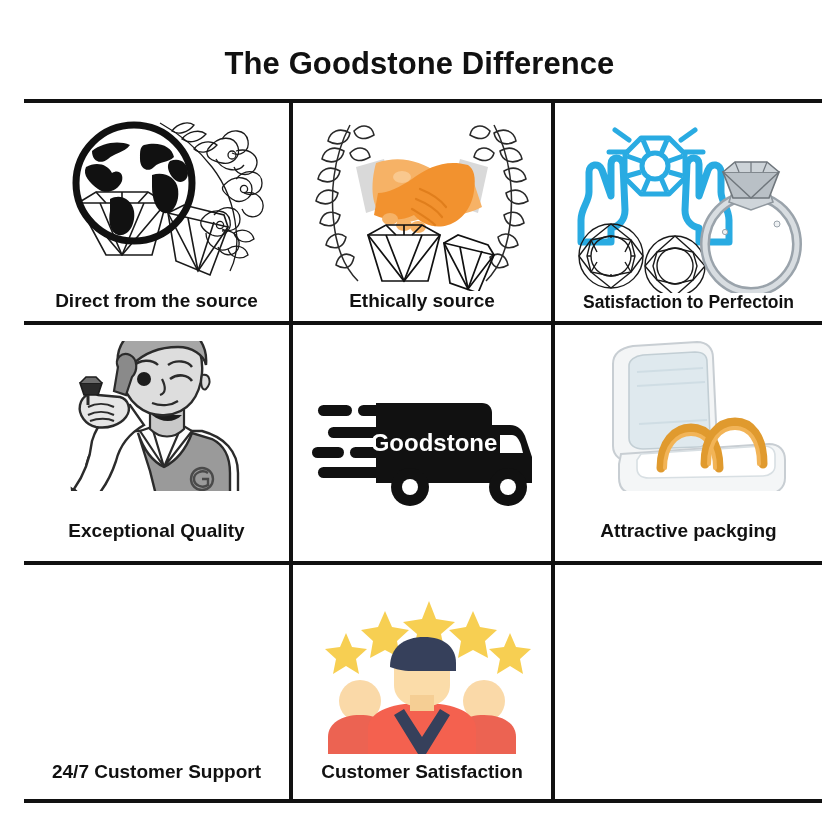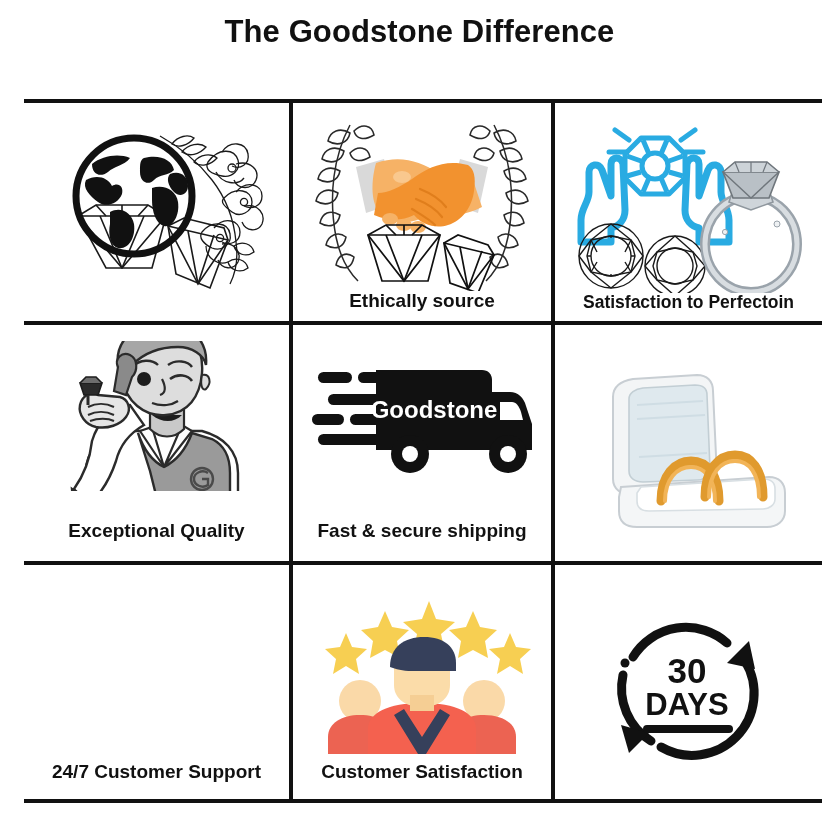--- a/index.html
+++ b/index.html
@@ -17,21 +17,21 @@
   #page {
     position: relative;
     width: 839px;
     height: 839px;
     background: #ffffff;
   }
 
   
   #title {
     position: absolute;
-    top: 14px;
+    top: 46px;
     left: 0;
     width: 839px;
     text-align: center;
     font-size: 31px;
     font-weight: bold;
     color: #111111;
     letter-spacing: 0.1px;
   }
 
   
@@ -172,20 +172,21 @@
             <path d="M8 14 C8 26 20 34 30 30"></path>
             <circle cx="22" cy="6" r="3.6"></circle>
           </g>
 
           <path d="M186 118 C194 112 204 116 206 124 C198 130 188 126 186 118 Z"></path>
           <path d="M180 134 C188 128 198 132 200 140 C192 146 182 142 180 134 Z"></path>
           <path d="M188 114 C190 128 188 144 182 156"></path>
         </g>
       </svg>
     </div>
+    <div class="cell-label">Direct from the source</div>
   </div>
 
   <div class="cell row-0 col-1">
     <div class="cell-art">
       <svg width="212" height="180" viewBox="0 0 212 180" aria-hidden="true">
 
         <g fill="none" stroke="#2a2a2a" stroke-width="1.5">
           <path d="M34 10 C18 40 12 80 20 122 C24 142 32 156 42 166"></path>
           <path d="M34 18 C24 12 14 16 12 26 C22 32 32 28 34 18 Z"></path>
           <path d="M28 36 C18 30 8 34 6 44 C16 50 26 46 28 36 Z"></path>
@@ -387,21 +388,20 @@
         <path d="M198 56 L210 56 C214 56 217 60 219 66 L221 74 L198 74 Z" fill="#ffffff"></path>
 
         <circle cx="108" cy="108" r="19" fill="#111111"></circle>
         <circle cx="108" cy="108" r="8" fill="#ffffff"></circle>
         <circle cx="206" cy="108" r="19" fill="#111111"></circle>
         <circle cx="206" cy="108" r="8" fill="#ffffff"></circle>
 
         <text x="132" y="72" text-anchor="middle" font-family="Liberation Sans, sans-serif" font-size="24" font-weight="bold" fill="#ffffff">Goodstone</text>
       </svg>
     </div>
-    <div class="cell-label">Fast &amp; secure shipping</div>
   </div>
 
   <div class="cell row-1 col-2">
     <div class="cell-art">
       <svg width="220" height="160" viewBox="0 0 220 160" aria-hidden="true">
 
         <path d="M34 28 C34 18 42 12 54 10 L118 6 C128 6 134 12 134 22 L138 108
                  C138 118 130 124 120 124 L54 126 C42 126 34 120 34 110 Z" fill="#f3f5f6" stroke="#c8ced3" stroke-width="2"></path>
 
         <path d="M50 30 C50 24 56 20 64 19 L116 16 C124 16 128 20 128 26 L131 100
@@ -421,20 +421,21 @@
           <path d="M86 132 C86 110 98 98 112 98 C126 98 136 110 136 132"></path>
         </g>
         <g fill="none" stroke="#E09A2E" stroke-width="9" stroke-linecap="round">
           <path d="M126 128 C126 100 140 86 156 86 C172 86 184 100 184 128"></path>
         </g>
         <g fill="none" stroke="#F2B457" stroke-width="4" stroke-linecap="round">
           <path d="M130 128 C130 104 142 92 156 92 C170 92 180 104 180 128"></path>
         </g>
       </svg>
     </div>
+    <div class="cell-label">Attractive packging</div>
   </div>
 
   <div class="cell row-2 col-0">
     <div class="cell-label">24/7 Customer Support</div>
   </div>
 
   <div class="cell row-2 col-1">
     <div class="cell-art">
       <svg width="212" height="165" viewBox="0 0 212 165" aria-hidden="true">
 
@@ -461,33 +462,15 @@
 
         <path d="M74 78 C74 58 88 48 108 48 C128 48 140 58 140 74 L140 82 L96 82 C86 82 80 80 74 78 Z" fill="#36405B"></path>
 
         <path d="M88 120 L106 148 L124 120 L134 126 L110 165 L102 165 L78 126 Z" fill="#36405B"></path>
       </svg>
     </div>
     <div class="cell-label">Customer Satisfaction</div>
   </div>
 
   <div class="cell row-2 col-2">
-    <div class="cell-art">
-      <svg width="180" height="155" viewBox="0 0 180 155" aria-hidden="true">
-
-        <g fill="none" stroke="#111111" stroke-width="9" stroke-linecap="round">
-          <path d="M34 46 A62 62 0 0 1 128 32"></path>
-          <path d="M146 50 A62 62 0 0 1 62 136"></path>
-          <path d="M24 64 A62 62 0 0 0 52 130"></path>
-        </g>
-
-        <path d="M150 30 L156 58 L128 52 Z" fill="#111111"></path>
-        <path d="M30 142 L22 114 L50 122 Z" fill="#111111"></path>
-        <circle cx="26" cy="52" r="4.5" fill="#111111"></circle>
-
-        <text x="88" y="72" text-anchor="middle" font-family="Liberation Sans, sans-serif" font-size="35" font-weight="bold" fill="#111111">30</text>
-        <text x="88" y="104" text-anchor="middle" font-family="Liberation Sans, sans-serif" font-size="31" font-weight="bold" fill="#111111">DAYS</text>
-        <rect x="44" y="114" width="90" height="8" rx="4" fill="#111111"></rect>
-      </svg>
-    </div>
   </div>
 
 </div>
 
 </body></html>

